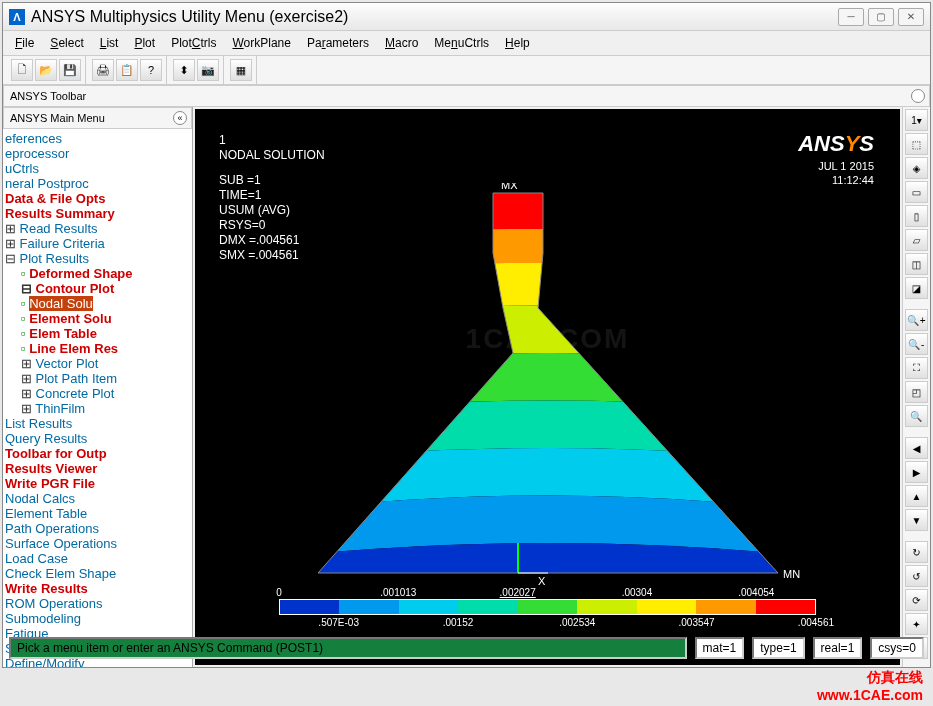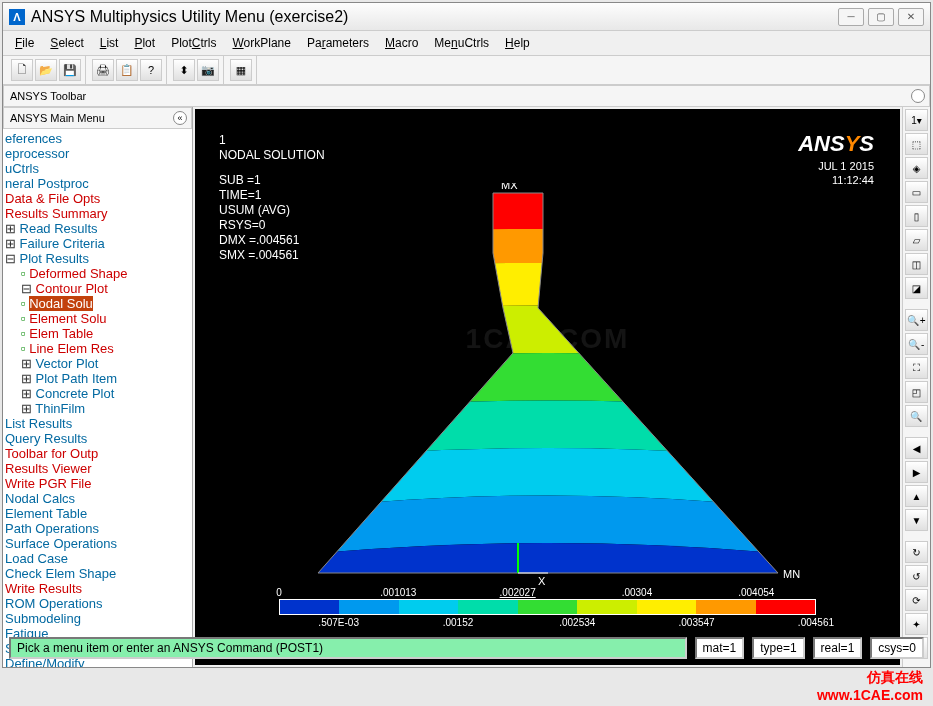--- a/index.html
+++ b/index.html
@@ -24,21 +24,21 @@
 .toolbar-label { height: 22px; background: #f5f5f5; border: 1px solid #ccc; display: flex; align-items: center; padding: 0 6px; font-size: 11px; position: relative; }
 .toolbar-label .circ { position: absolute; right: 4px; width: 14px; height: 14px; border: 1px solid #888; border-radius: 50%; background: #fff; }
 
 .main-area { display: flex; height: 560px; }
 
 .sidebar { width: 190px; border-right: 1px solid #aaa; background: #fff; display: flex; flex-direction: column; }
 .sidebar-title { height: 22px; background: #f5f5f5; border: 1px solid #ccc; display: flex; align-items: center; padding: 0 6px; font-size: 11px; font-family: 'Courier New', monospace; position: relative; }
 .sidebar-title .circ { position: absolute; right: 4px; width: 14px; height: 14px; border: 1px solid #888; border-radius: 50%; background: #fff; display:flex;align-items:center;justify-content:center;font-size:9px; }
 .tree { flex: 1; overflow: hidden; font-family: 'Courier New', monospace; font-size: 13px; line-height: 15px; padding: 2px; }
 .tree-item { color: #0369a1; white-space: nowrap; cursor: pointer; }
-.tree-item.red { color: #cc0000; }
+.tree-item.red { color: #cc0000; font-weight: bold; }
 .tree-item.selected { background: #c2410c; color: #fff; display: inline; }
 .tree-item.plus::before { content: "⊞ "; color: #333; }
 .tree-item.minus::before { content: "⊟ "; color: #333; }
 .indent1 { padding-left: 16px; }
 
 .graphics { flex: 1; background: #000; position: relative; margin: 2px; }
 .graphics-inner { position: absolute; inset: 14px; }
 .info-text { position: absolute; top: 10px; left: 10px; color: #fff; font-family: 'Courier New', monospace; font-size: 12px; line-height: 15px; }
 .ansys-logo { position: absolute; top: 8px; right: 12px; color: #fff; font-family: Arial; font-weight: bold; font-size: 22px; font-style: italic; margin-left: 34px; }
 .ansys-logo .y { color: #ff8800; }
@@ -53,21 +53,21 @@
 .legend-labels-bot { display: flex; color: #fff; font-family: 'Courier New', monospace; font-size: 10px; position: relative; height: 14px; margin-top:2px; }
 .leg-lbl { position: absolute; transform: translateX(-50%); white-space: nowrap; }
 
 .watermark { position: absolute; top: 200px; left: 50%; transform: translateX(-50%); color: #333; font-size: 28px; font-weight: bold; opacity: 0.4; letter-spacing: 2px; }
 
 .right-toolbar { width: 28px; background: #f5f5f5; border-left: 1px solid #ccc; display: flex; flex-direction: column; padding: 2px; gap: 2px; }
 .rt-btn { height: 22px; border: 1px solid #ccc; background: linear-gradient(to bottom, #fff, #e0e0e0); cursor: pointer; display: flex; align-items: center; justify-content: center; font-size: 10px; }
 .rt-sep { height: 6px; }
 
 .bottom-bar { position: absolute; bottom: 8px; left: 6px; right: 6px; display: flex; gap: 8px; font-family: 'Courier New', monospace; font-size: 12px; align-items: center; }
-.prompt { border: 2px inset #ccc; padding: 2px 6px; background: #86efac; flex: 1; white-space: nowrap; overflow: hidden; }
+.prompt { border: 2px inset #ccc; padding: 2px 6px; background: #15803d; flex: 1; white-space: nowrap; overflow: hidden; }
 .status-box { border: 2px inset #ccc; padding: 2px 6px; background: #fff; }
 
 .overlay-red { position: absolute; bottom: 2px; right: 10px; color: #ff0000; font-size: 14px; font-weight: bold; text-align: right; line-height: 18px; font-family: SimSun, sans-serif; margin-top: 21px; }
 </style>
 </head>
 <body>
 
 <div class="window">
   <div class="titlebar">
     <div class="titlebar-icon">Λ</div>

